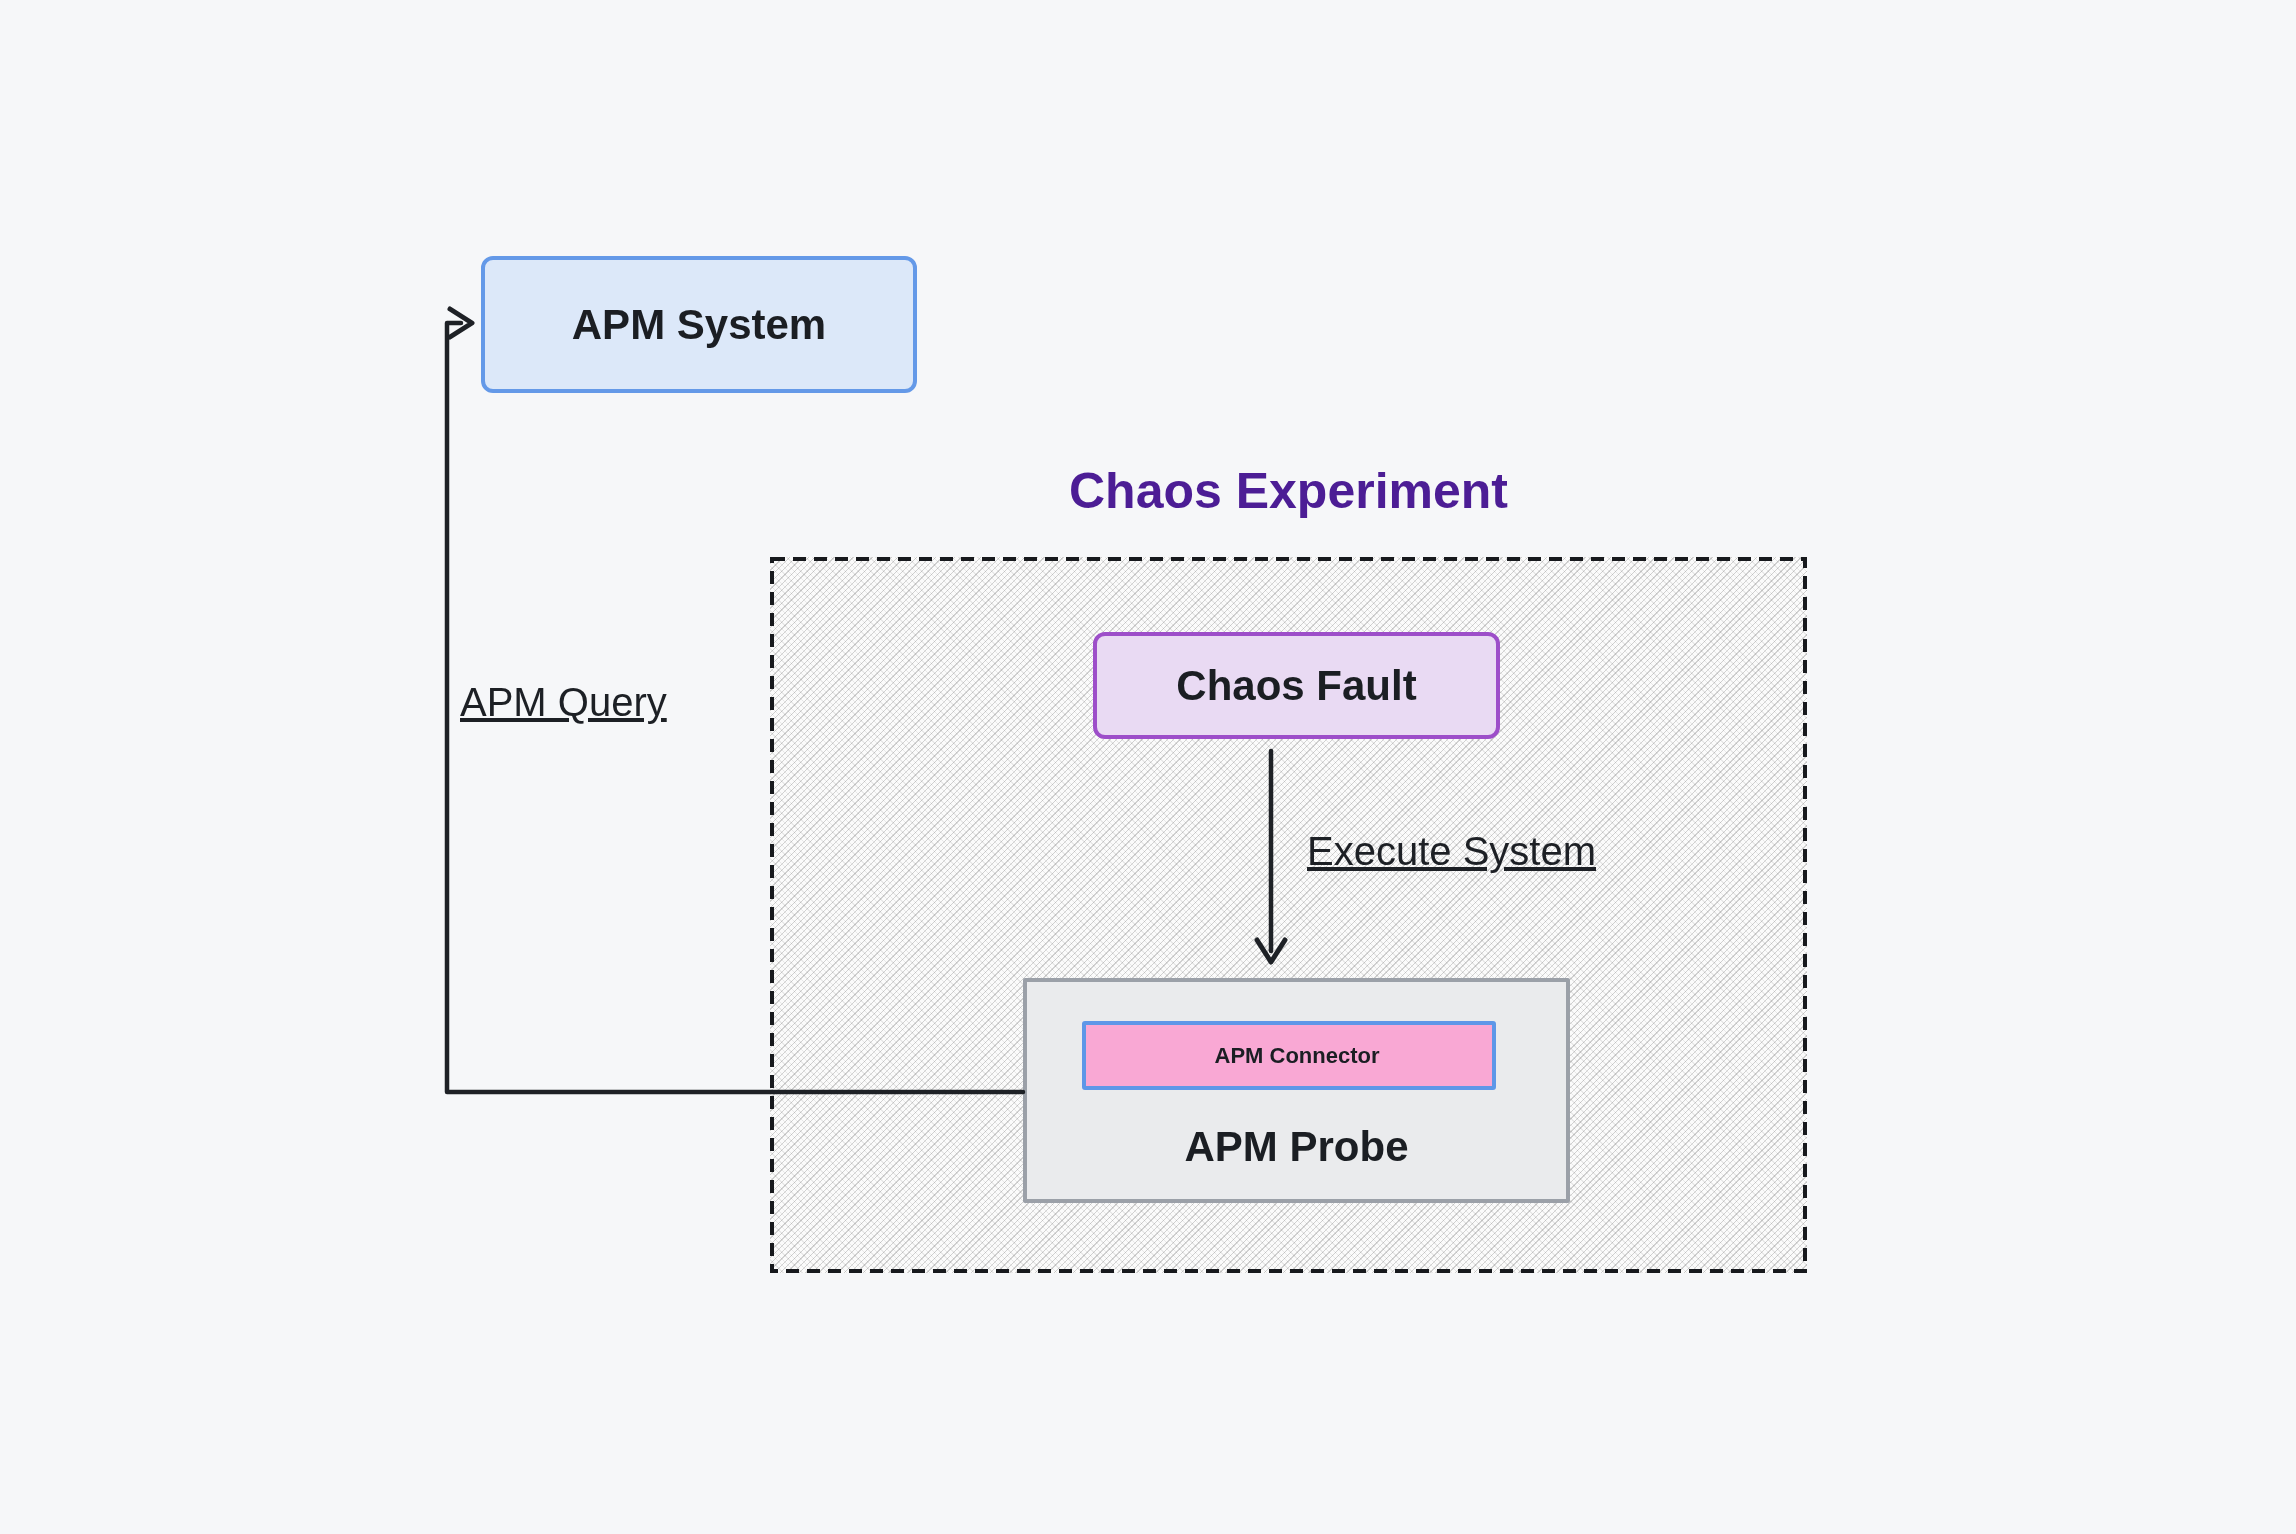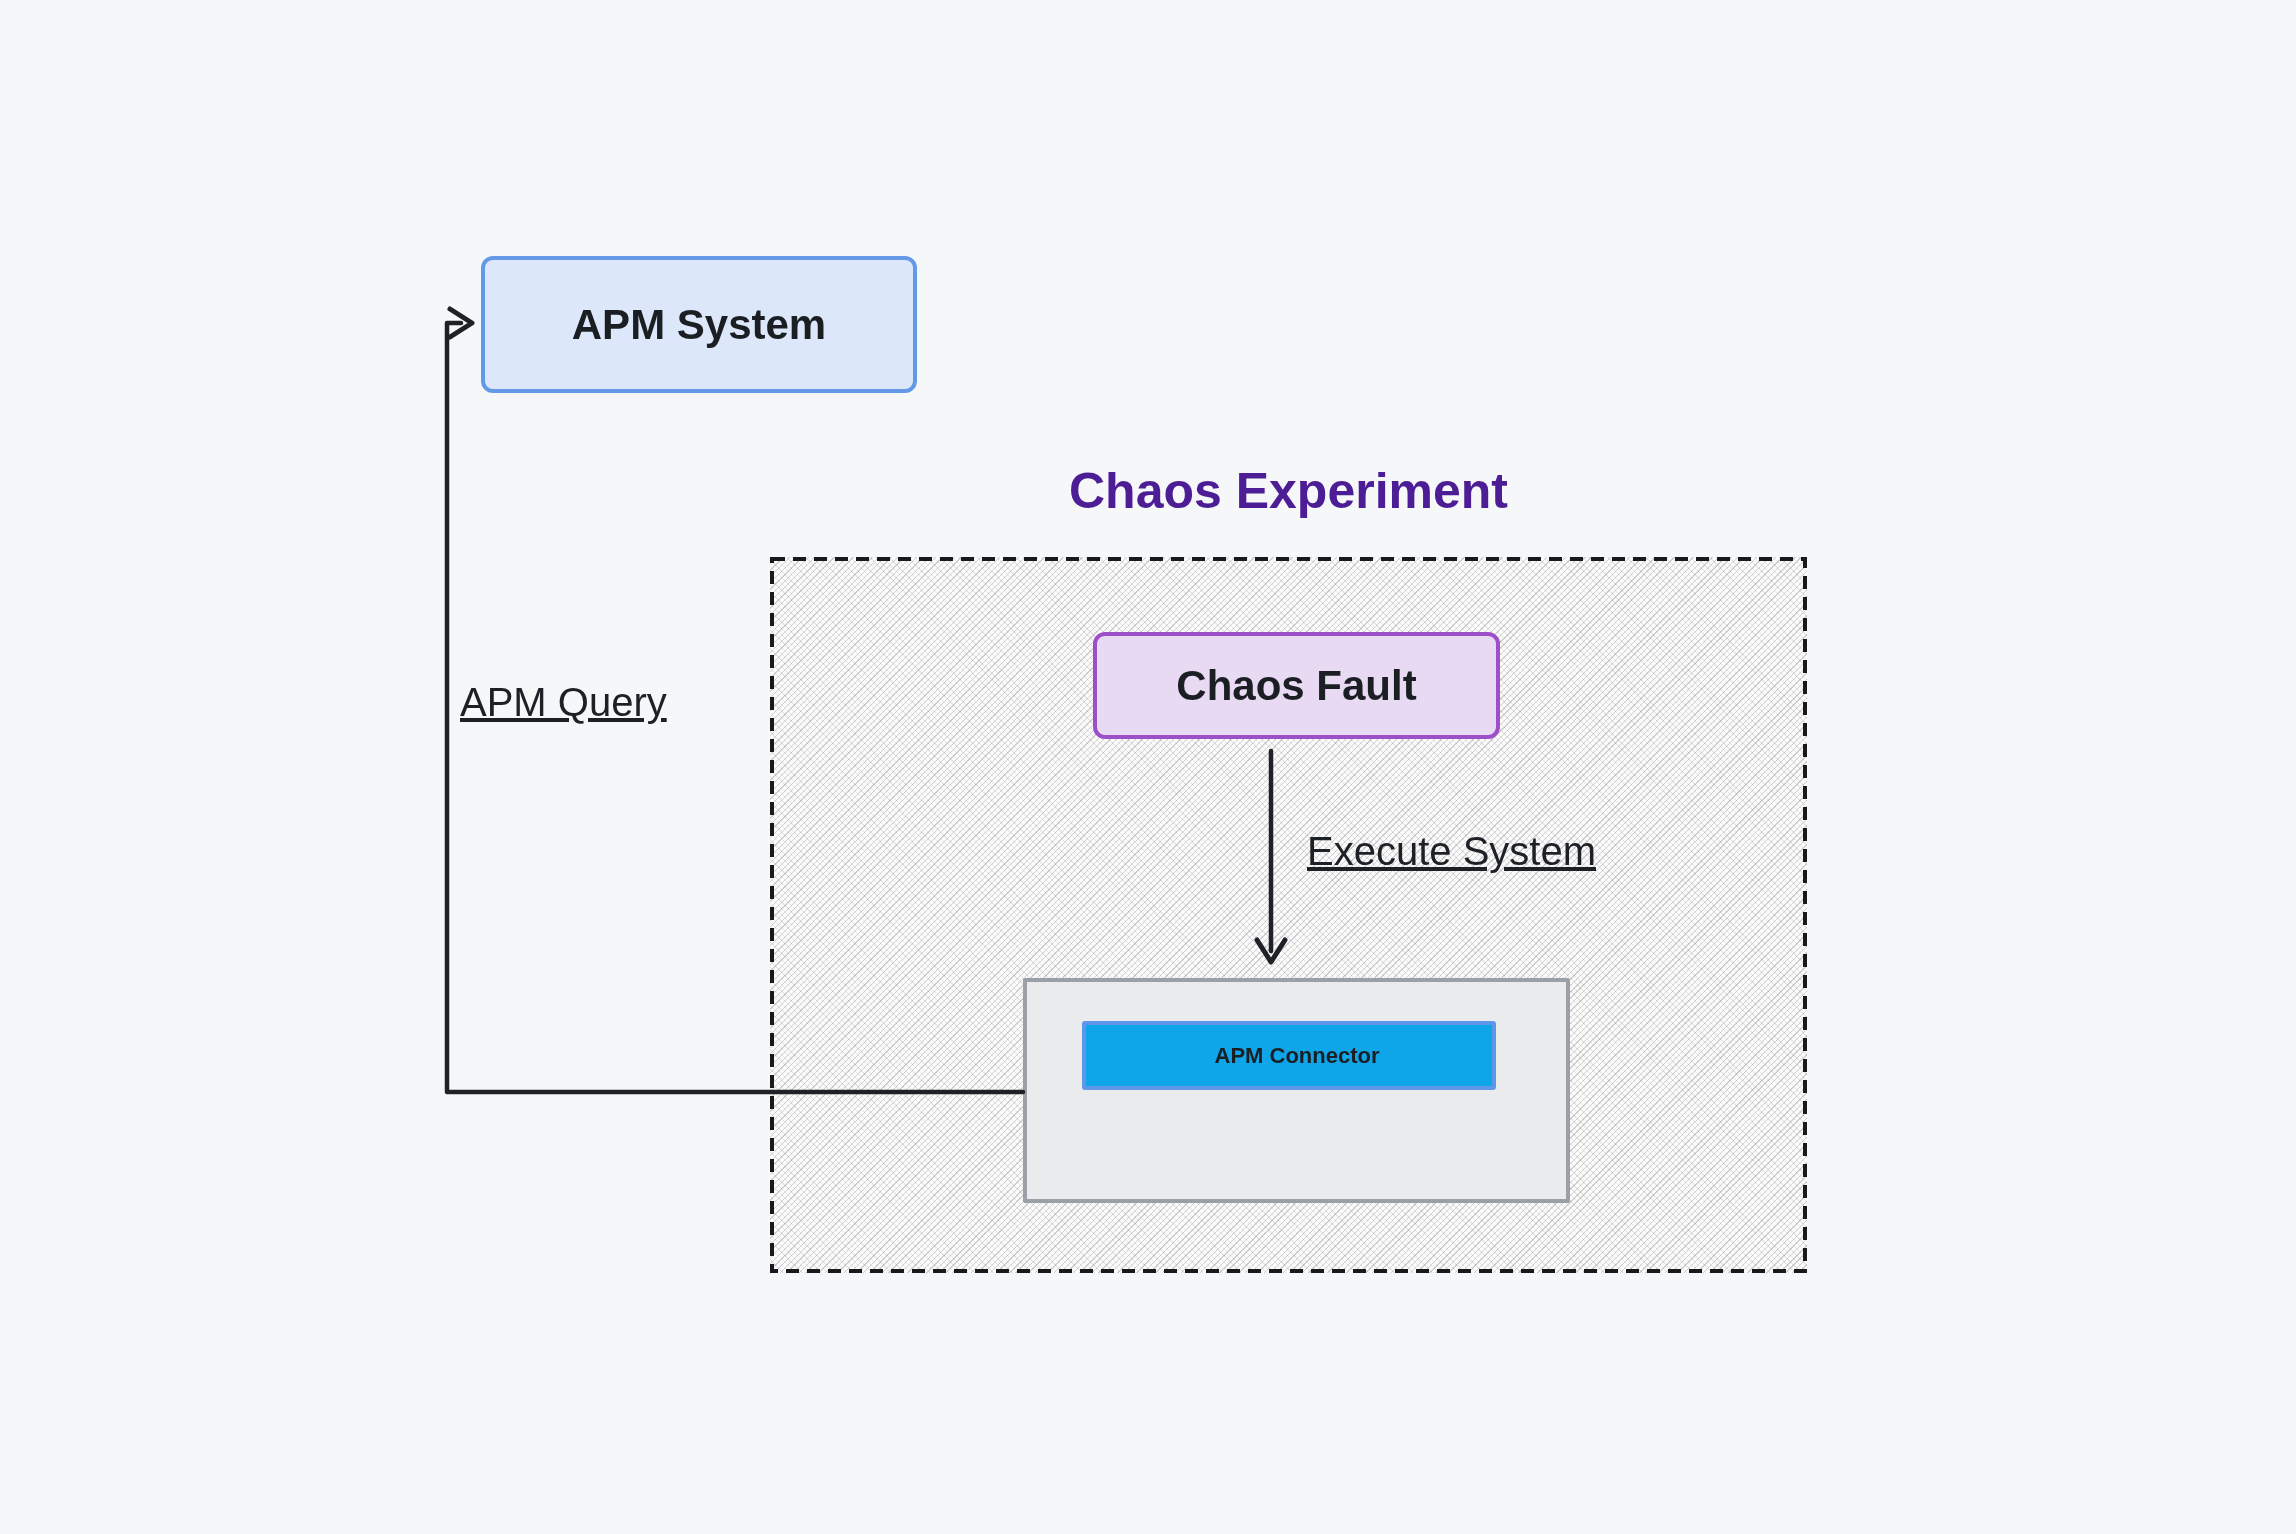--- a/index.html
+++ b/index.html
@@ -162,24 +162,25 @@
   <div class="node node-apm-system" style="background-color: rgb(220, 232, 249); border-color: rgb(100, 153, 232); text-align: center;">
     <span class="node-label">APM System</span>
   </div>
 
   <div class="node node-chaos-fault" style="background-color: rgb(233, 218, 243); border-color: rgb(157, 78, 201);">
     <span class="node-label">Chaos Fault</span>
   </div>
 
   <div class="node node-apm-probe" style="background-color: rgb(234, 235, 237); border-color: rgb(155, 160, 168);"></div>
 
-  <div class="node node-apm-connector" style="background-color: #0ea5e9; border-color: rgb(94, 151, 232); padding-left: 16px;">
+  <div class="node node-apm-connector" style="background-color: #f9a8d4; border-color: rgb(94, 151, 232); padding-left: 16px;">
     <span class="node-label">APM Connector</span>
   </div>
 
+  <div class="apm-probe-label">APM Probe</div>
 
   <div class="edge-label edge-label-apm-query">APM Query</div>
 
   <div class="edge-label edge-label-exec-probe">Execute System</div>
 
   <svg class="edge-svg" viewBox="0 0 2296 1534">
 
     <rect class="region-dash" x="772" y="559" width="1033" height="712" style="stroke: rgb(23, 25, 29);"></rect>
 
     <path class="edge-line" d="M 1023 1092 L 447 1092 L 447 323 L 461 323" style="stroke: rgb(30, 33, 38);"></path>

